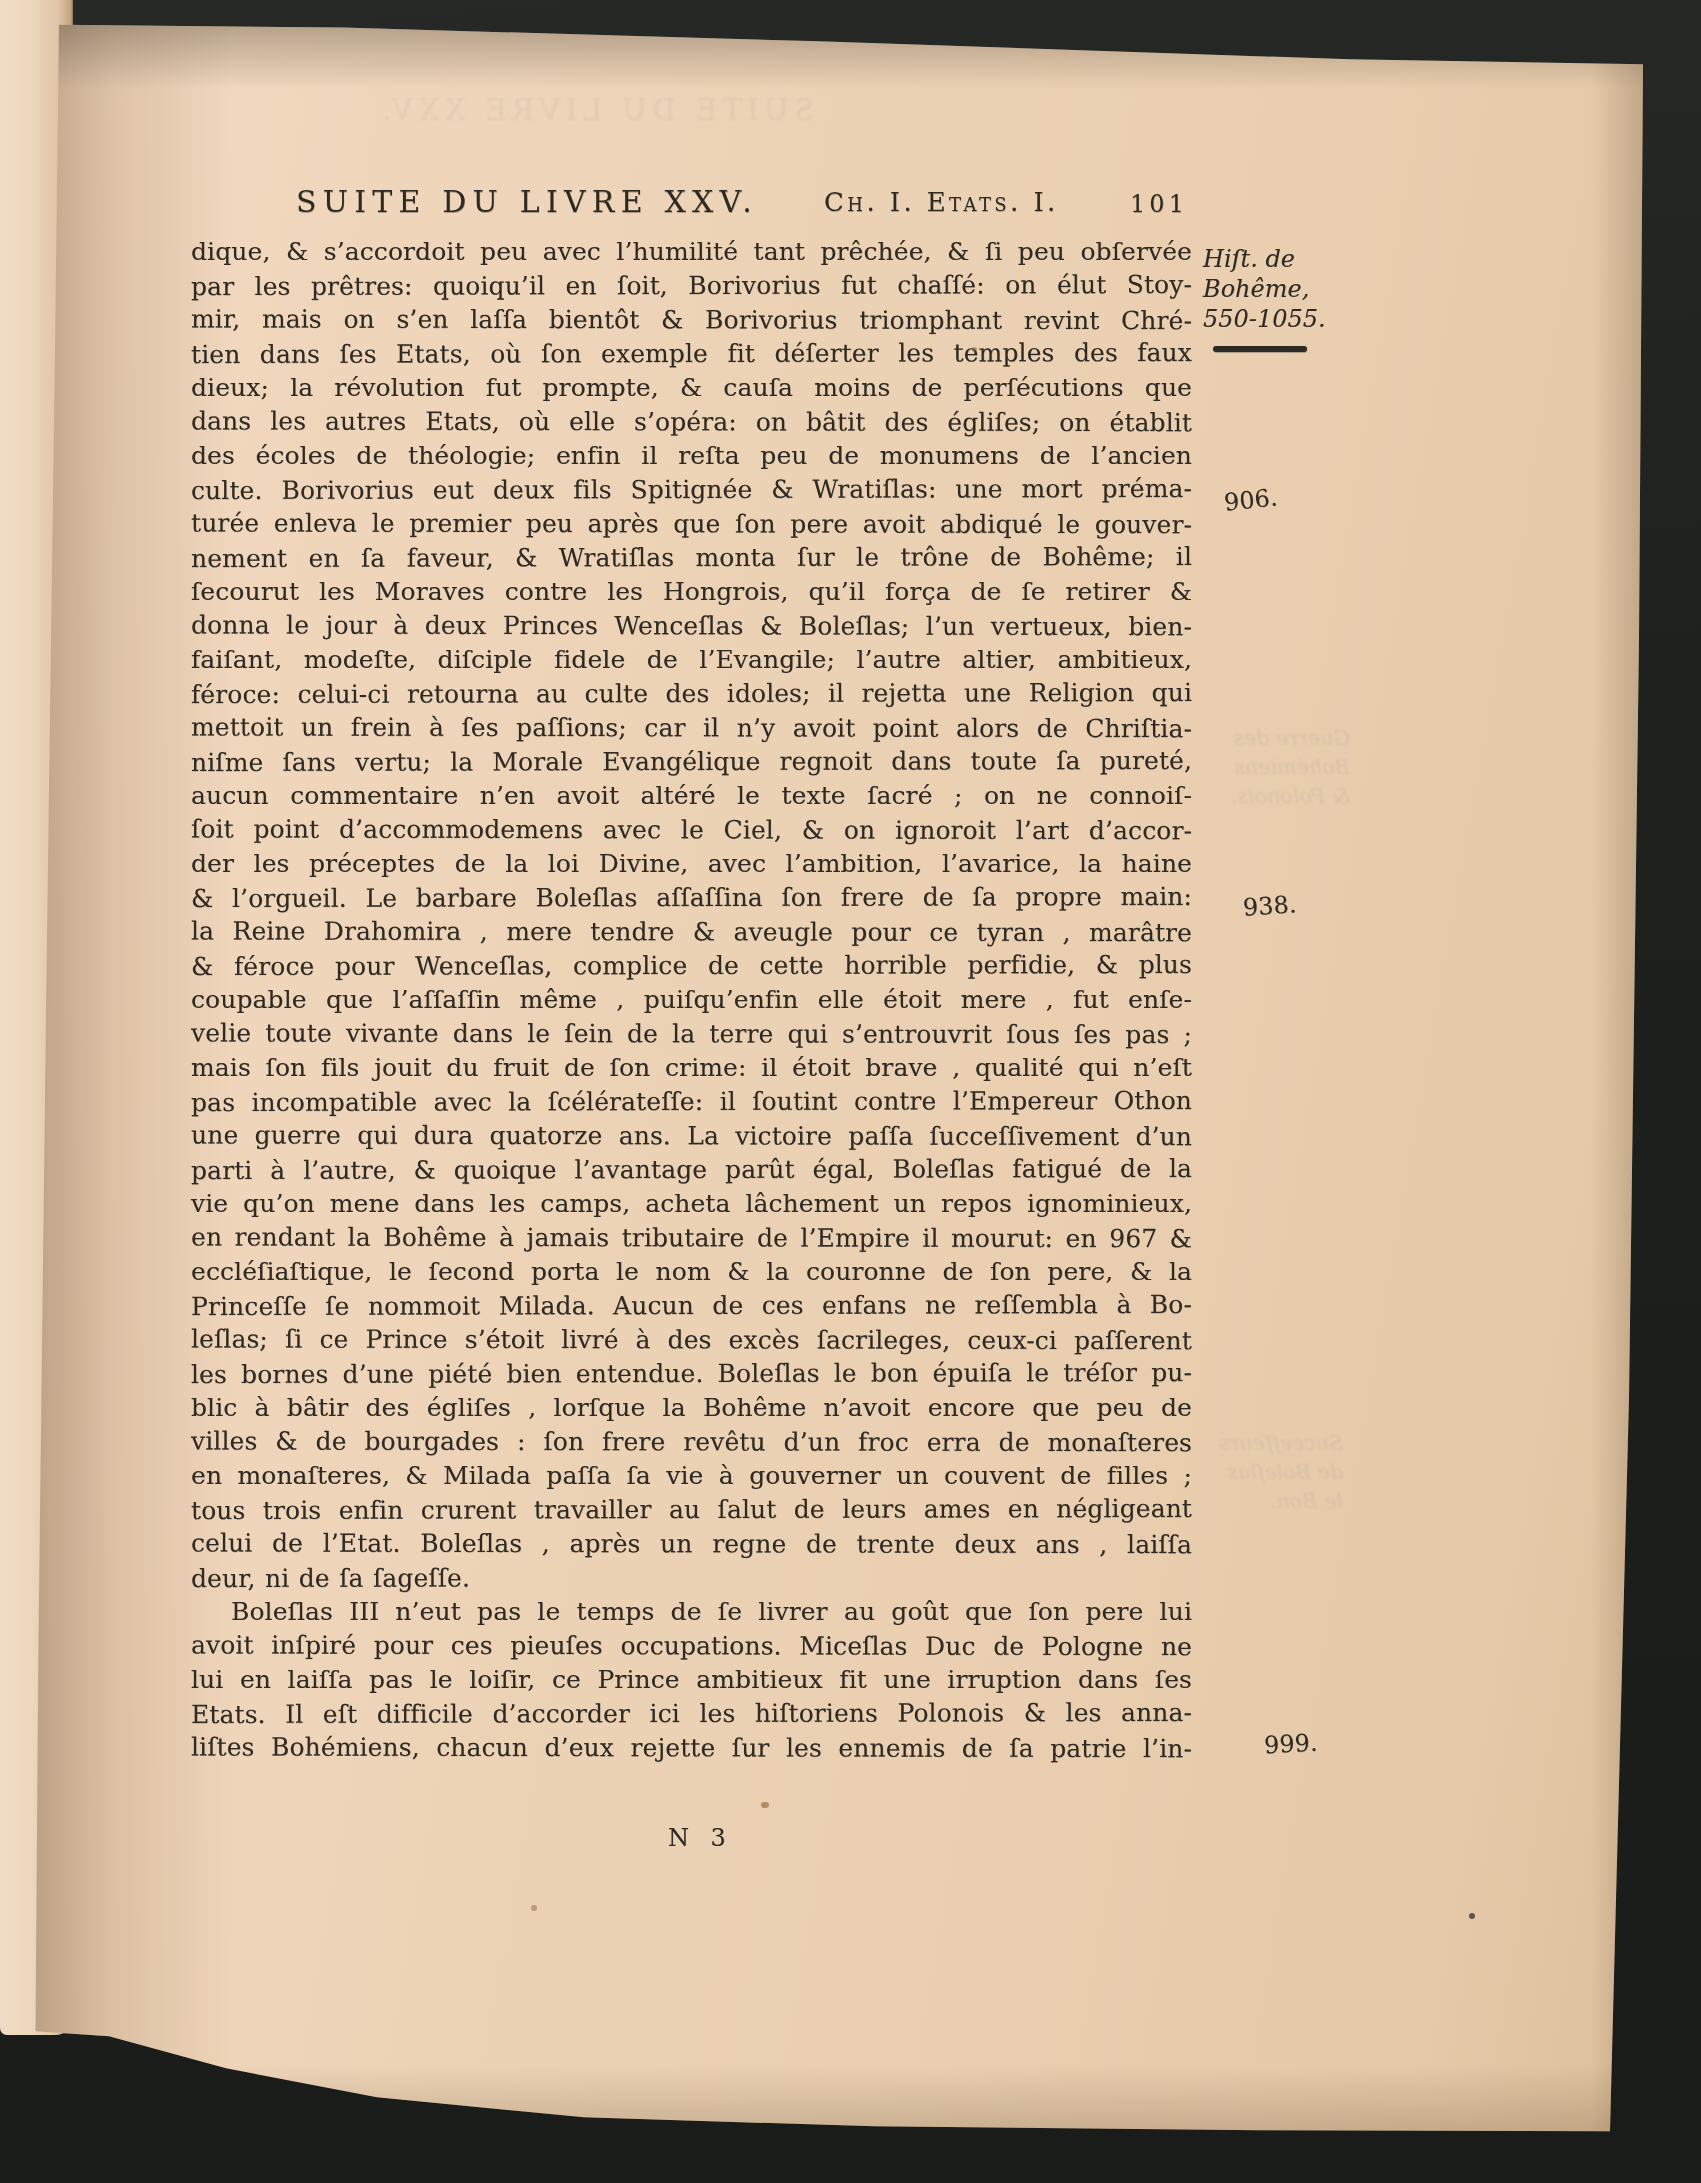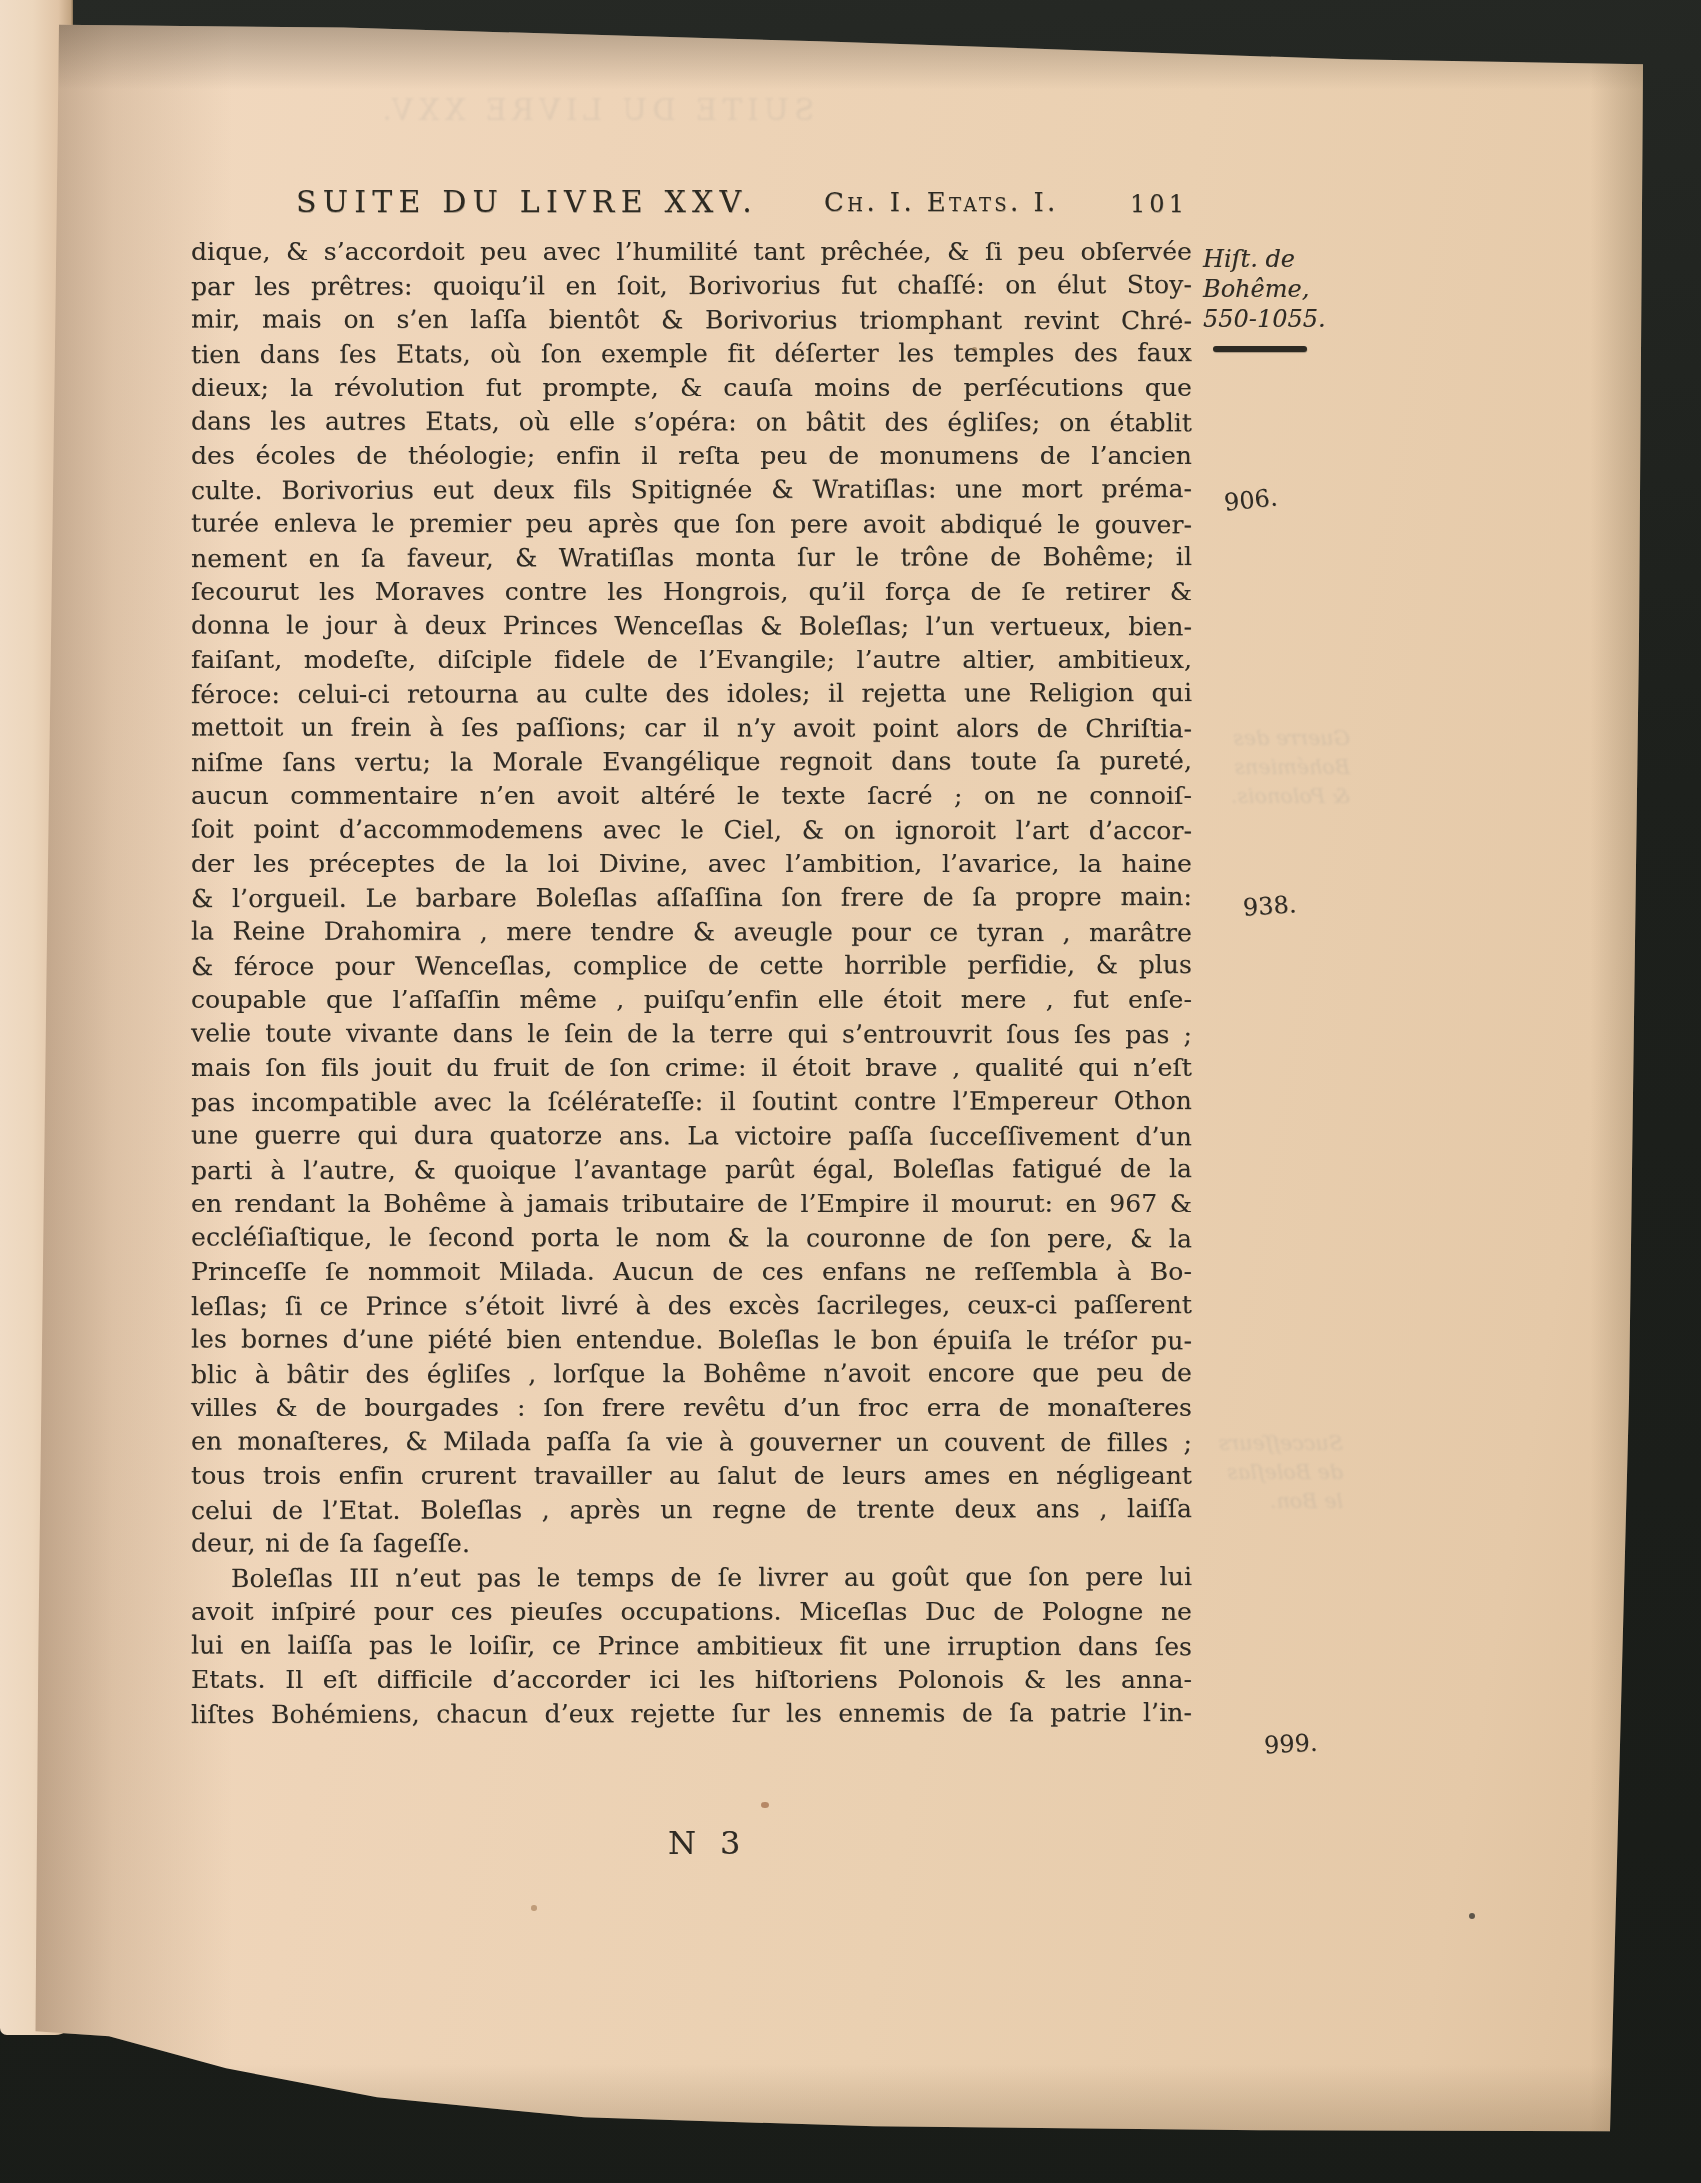--- a/index.html
+++ b/index.html
@@ -69,21 +69,21 @@
     text-shadow:0.3px 0.4px 0.5px rgba(47,43,36,.35);}
   .margin-rule{position:absolute;left:1194px;top:327px;width:94px;height:6.2px;background:#2d2a23;border-radius:3.4px;
     box-shadow:0.3px 0.7px 0.7px rgba(47,43,36,.4);}
   .year-mark{position:absolute;font-size:24px;color:#2f2b24;white-space:nowrap;
     text-shadow:0.3px 0.4px 0.5px rgba(47,43,36,.35);}
   .year-906{left:1205px;top:467px;transform:rotate(-6deg);}
   .year-938{left:1224px;top:873px;transform:rotate(-4deg);}
   .year-999{left:1245px;top:1711px;transform:rotate(-3deg);}
 
   
-  .signature{position:absolute;left:649px;top:1805px;font-size:32px;letter-spacing:6.9px;color:#2f2b24;
+  .signature{position:absolute;left:649px;top:1805px;font-size:24px;letter-spacing:6.9px;color:#2f2b24;
     text-shadow:0.3px 0.4px 0.5px rgba(47,43,36,.35);}
 
   
   .ghost{position:absolute;color:#5d6e7a;opacity:.12;filter:blur(1.1px);transform:scaleX(-1);font-style:italic;}
   .ghost-header{left:358px;top:74px;font-size:29px;letter-spacing:5.5px;font-style:normal;opacity:.09;}
   .ghost-m1{left:1172px;top:705px;font-size:20.7px;line-height:29px;width:159px;}
   .ghost-m2{left:1165px;top:1410px;font-size:20.7px;line-height:29px;width:159px;}
 
   
   .speck{position:absolute;border-radius:50%;}
@@ -146,20 +146,21 @@
         <div class="line">der les préceptes de la loi Divine, avec l’ambition, l’avarice, la haine</div>
         <div class="line">&amp; l’orgueil.  Le barbare Boleſlas aſſaſſina ſon frere de ſa propre main:</div>
         <div class="line">la Reine Drahomira , mere tendre &amp; aveugle pour ce tyran , marâtre</div>
         <div class="line">&amp; féroce pour Wenceſlas, complice de cette horrible perfidie, &amp; plus</div>
         <div class="line">coupable que l’aſſaſſin même , puiſqu’enfin elle étoit mere , fut enſe-</div>
         <div class="line">velie toute vivante dans le ſein de la terre qui s’entrouvrit ſous ſes pas ;</div>
         <div class="line">mais ſon fils jouit du fruit de ſon crime: il étoit brave , qualité qui n’eſt</div>
         <div class="line">pas incompatible avec la ſcélérateſſe: il ſoutint contre l’Empereur Othon</div>
         <div class="line">une guerre qui dura quatorze ans.  La victoire paſſa ſucceſſivement d’un</div>
         <div class="line">parti à l’autre, &amp; quoique l’avantage parût égal, Boleſlas fatigué de la</div>
+        <div class="line">vie qu’on mene dans les camps, acheta lâchement un repos ignominieux,</div>
         <div class="line">en rendant la Bohême à jamais tributaire de l’Empire il mourut: en 967 &amp;</div>
         <div class="line">eccléſiaſtique, le ſecond porta le nom &amp; la couronne de ſon pere, &amp; la</div>
         <div class="line">Princeſſe ſe nommoit Milada.  Aucun de ces enfans ne reſſembla à Bo-</div>
         <div class="line">leſlas; ſi ce Prince s’étoit livré à des excès ſacrileges, ceux-ci paſſerent</div>
         <div class="line">les bornes d’une piété bien entendue.  Boleſlas le bon épuiſa le tréſor pu-</div>
         <div class="line">blic à bâtir des égliſes , lorſque la Bohême n’avoit encore que peu de</div>
         <div class="line">villes &amp; de bourgades : ſon frere revêtu d’un froc erra de monaſteres</div>
         <div class="line">en monaſteres, &amp; Milada paſſa ſa vie à gouverner un couvent de filles ;</div>
         <div class="line">tous trois enfin crurent travailler au ſalut de leurs ames en négligeant</div>
         <div class="line">celui de l’Etat.  Boleſlas , après un regne de trente deux ans , laiſſa</div>

